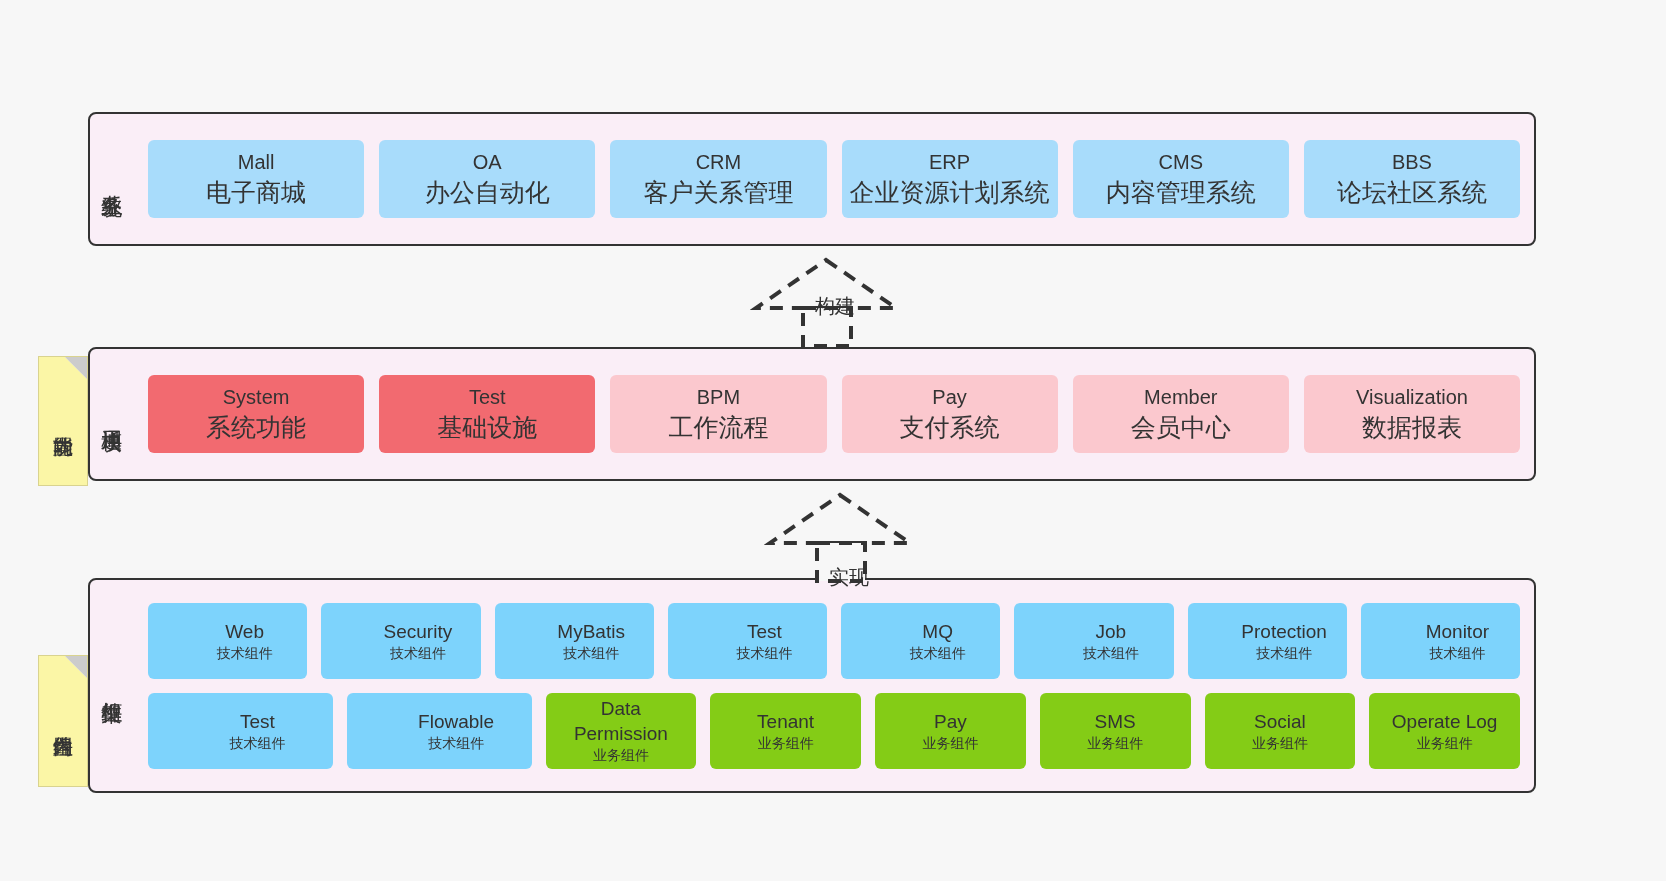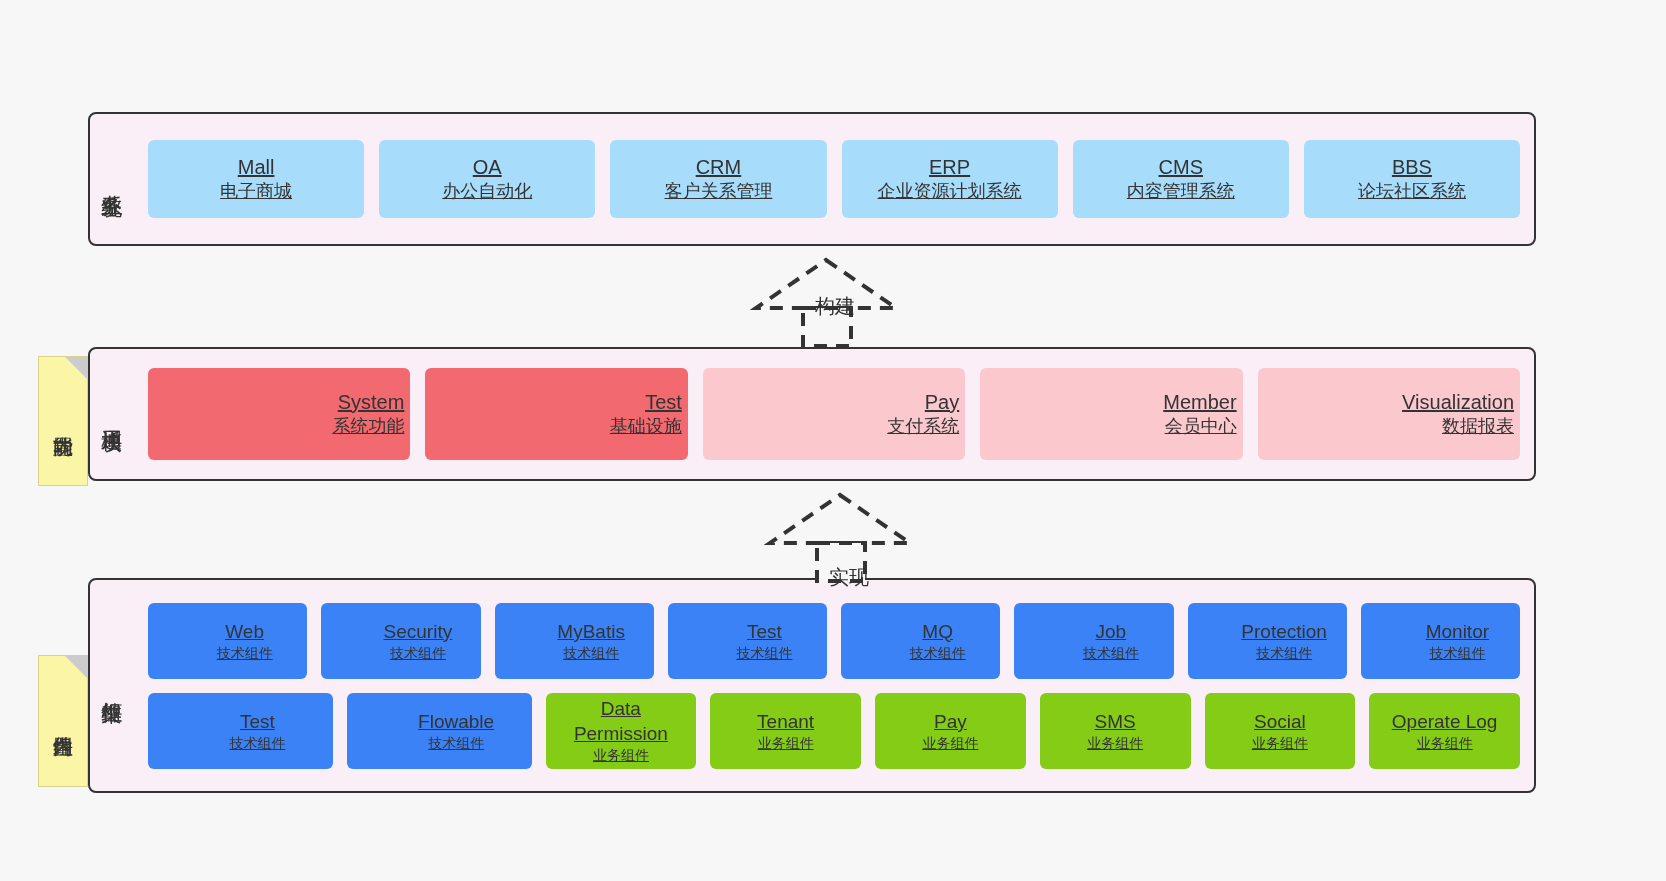--- a/index.html
+++ b/index.html
@@ -63,42 +63,40 @@
     border-radius: 6px;
     display: flex;
     flex-direction: column;
     align-items: center;
     justify-content: center;
     text-align: center;
     font-size: 20px;
     line-height: 1.32;
     color: #333333;
     padding: 4px 6px;
-    text-decoration: underline;
   }
   .card .ln {
     display: block;
     white-space: normal;
   }
-  .card .ln-zh { font-size: 18px; }
+  .card .ln-zh { font-size: 25px; }
 
   
   .row-biz .layer-body { gap: 15px; }
   .row-biz .card {
     flex: 1 1 0;
     height: 78px;
     background: #A8DCFB;
   }
 
   
   .row-mod .layer-body { gap: 15px; }
   .row-mod .card {
     flex: 1 1 0;
-    height: 92px;
-    align-items: flex-end;
+    height: 78px;
   }
   .card.accent-strong { background: #F26A70; }
   .card.accent-soft   { background: #FBC8CE; }
 
   
   .row-fw .layer-body {
     flex-direction: column;
     justify-content: center;
     gap: 14px;
     padding: 14px 14px;
@@ -107,21 +105,21 @@
     display: flex;
     width: 100%;
     gap: 14px;
   }
   .row-fw .card {
     flex: 1 1 0;
     height: 76px;
     font-size: 19px;
   }
   .row-fw .card .ln-zh { font-size: 14px; }
-  .card.tech { background: #3b82f6; padding-left: 40px; }
+  .card.tech { background: #7dd3fc; padding-left: 40px; }
   .card.biz  { background: #84cc16; }
 
   
   .note {
     position: absolute;
     box-sizing: border-box;
     background: #FBF6A6;
     border: 1px solid #d9d38f;
     display: flex;
     align-items: center;
@@ -221,20 +219,24 @@
 
       <div class="card accent-strong">
         <span class="ln">System</span>
         <span class="ln ln-zh">系统功能</span>
       </div>
       <div class="card accent-strong">
         <span class="ln">Test</span>
         <span class="ln ln-zh">基础设施</span>
       </div>
       <div class="card accent-soft">
+        <span class="ln">BPM</span>
+        <span class="ln ln-zh">工作流程</span>
+      </div>
+      <div class="card accent-soft">
         <span class="ln">Pay</span>
         <span class="ln ln-zh">支付系统</span>
       </div>
       <div class="card accent-soft">
         <span class="ln">Member</span>
         <span class="ln ln-zh">会员中心</span>
       </div>
       <div class="card accent-soft">
         <span class="ln">Visualization</span>
         <span class="ln ln-zh">数据报表</span>

